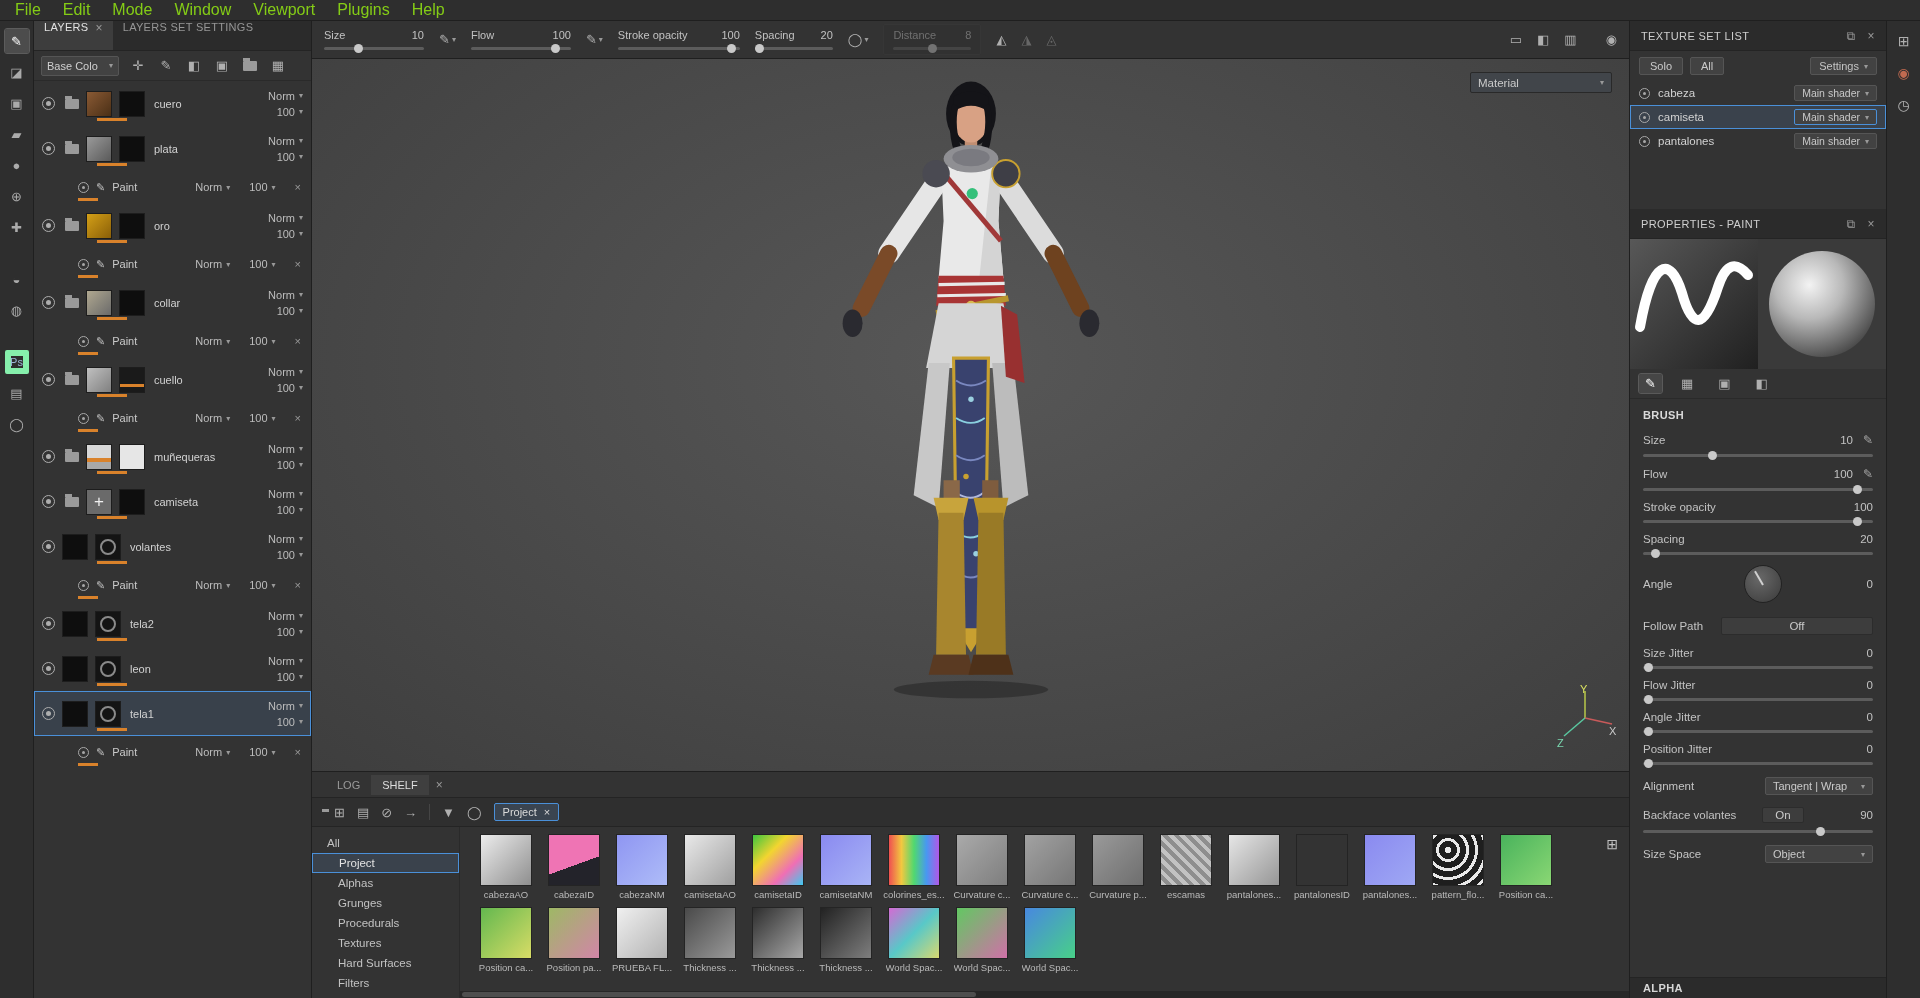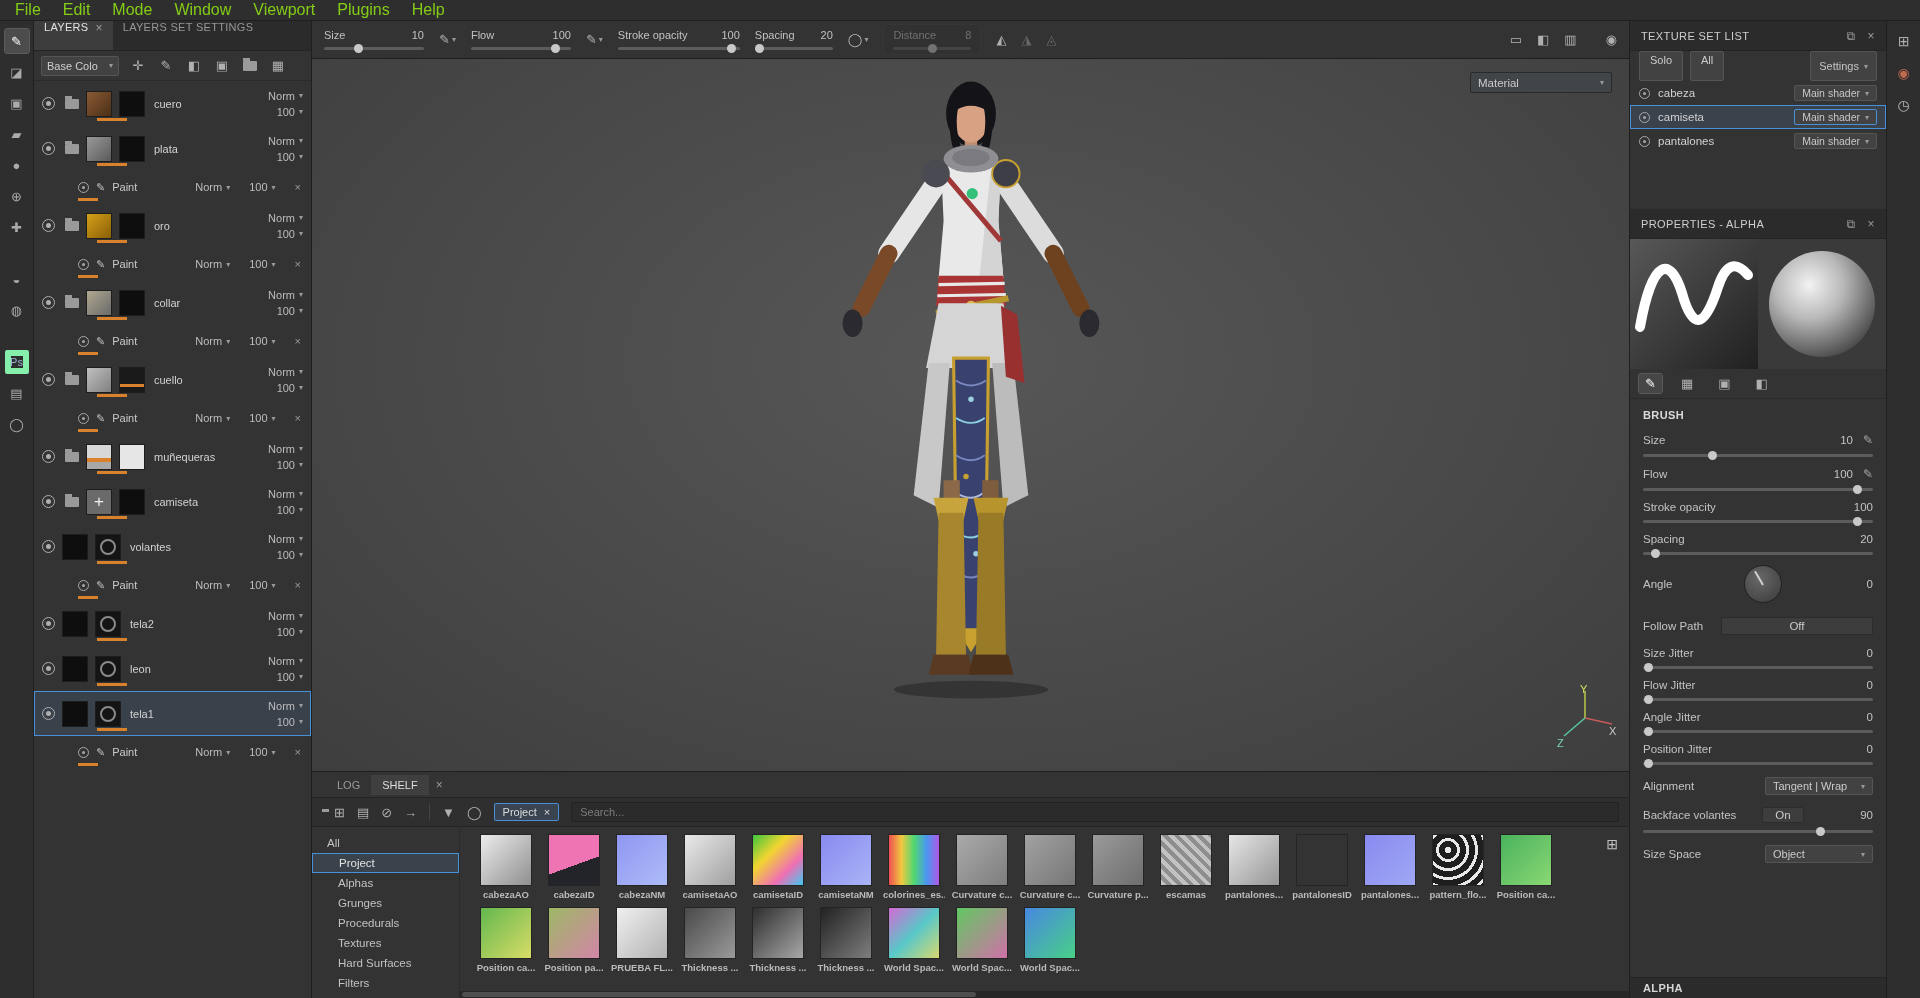--- a/index.html
+++ b/index.html
@@ -86,34 +86,34 @@
   .sep{width:1px;height:16px;background:#454545;}
   .chip{display:flex;align-items:center;gap:7px;background:#3a4450;border:1px solid #4a90d9;border-radius:2px;padding:2px 8px;font-size:11px;color:#dadada;flex:none;}
   .search{flex:1;background:#2b2b2b;border:1px solid #232323;height:20px;border-radius:2px;color:#8a8a8a;font-size:11px;padding:0 8px;outline:none;font-family:"Liberation Sans",sans-serif;}
   .search::placeholder{color:#7d7d7d;}
   .shbody{flex:1;display:flex;min-height:0;}
   .cats{width:148px;border-right:1px solid #2a2a2a;padding-top:6px;font-size:11.5px;flex:none;}
   .cat{height:20px;display:flex;align-items:center;padding-left:26px;color:#c2c2c2;}
   .cat.root{padding-left:15px;}
   .cat.sel{border:1px solid #4a90d9;background:#3a424c;color:#e2e2e2;}
   .gridwrap{flex:1;position:relative;min-width:0;}
-  .grid{display:flex;flex-wrap:wrap;align-content:flex-start;padding:7px 34px 0 12px;height:100%;overflow:hidden;font-weight:bold;}
+  .grid{display:flex;flex-wrap:wrap;align-content:flex-start;padding:7px 34px 0 12px;height:100%;overflow:hidden;}
   .sitem{width:68px;display:flex;flex-direction:column;align-items:center;margin-bottom:7px;}
   .sthumb{width:52px;height:52px;border:1px solid #242424;}
   .slabel{font-size:9.5px;color:#bababa;margin-top:3px;max-width:62px;overflow:hidden;white-space:nowrap;}
   .gridico{position:absolute;top:9px;right:11px;color:#c2c2c2;font-size:14px;}
   .hscroll{position:absolute;bottom:0;left:0;right:0;height:7px;background:#272727;}
   .hthumb{position:absolute;left:2px;top:1px;bottom:1px;width:44%;background:#4e4e4e;border-radius:3px;}
 
   
   #right{width:257px;background:#333;border-left:1px solid #1f1f1f;display:flex;flex-direction:column;font-size:11.5px;flex:none;}
   .phdr{height:30px;background:#2b2b2b;display:flex;align-items:center;padding:0 11px;border-bottom:1px solid #242424;color:#cfcfcf;font-size:11px;letter-spacing:.4px;flex:none;}
   .phdr .sp{flex:1;}
   .phico{color:#9a9a9a;margin-left:12px;font-size:12px;}
-  .tslbtns{height:30px;display:flex;padding:0 9px;gap:7px;flex:none;}
+  .tslbtns{height:30px;display:flex;align-items:center;padding:0 9px;gap:7px;flex:none;}
   .btn{background:#424242;border:1px solid #555;border-radius:2px;padding:2px 10px;color:#cacaca;font-size:11px;}
   .settings{margin-left:auto;display:flex;align-items:center;gap:5px;background:#424242;border:1px solid #555;border-radius:2px;padding:2px 8px;font-size:11px;}
   .tsrow{height:24px;display:flex;align-items:center;padding:0 9px;gap:8px;flex:none;}
   .tsrow.sel{outline:1px solid #4a90d9;outline-offset:-1px;background:#3a424c;}
   .tsname{color:#d2d2d2;}
   .shaderbtn{margin-left:auto;background:#424242;border:1px solid #555;border-radius:2px;padding:1px 7px;font-size:10.5px;display:flex;gap:5px;align-items:center;color:#c8c8c8;}
   .tsrow.sel .shaderbtn{border-color:#4a90d9;}
   .tslspacer{height:56px;flex:none;}
 
   .previews{display:flex;height:130px;flex:none;}
@@ -651,21 +651,20 @@
         <span class="shico">▤</span>
         <span class="shico">⊘</span>
         <span class="shico">→</span>
         <span class="sep"></span>
         <span class="shico">▼</span>
         <span class="shico">◯</span>
         <span class="chip">
             <i>Project</i>
             <span>×</span>
           </span>
-        <input class="search" placeholder="Search..." style="">
       </div>
       <div class="shbody">
         <div class="cats">
           <div class="cat root">All</div>
           <div class="cat sel">Project</div>
           <div class="cat">Alphas</div>
           <div class="cat">Grunges</div>
           <div class="cat">Procedurals</div>
           <div class="cat">Textures</div>
           <div class="cat">Hard Surfaces</div>
@@ -818,21 +817,21 @@
       <span class="ring"></span>
       <span class="tsname">pantalones</span>
       <span class="shaderbtn">
           <i>Main shader</i>
           <b class="car">▾</b>
         </span>
     </div>
     <div class="tslspacer"></div>
 
     <div class="phdr">
-      <span>PROPERTIES - ALPHA</span>
+      <span>PROPERTIES - PAINT</span>
       <span class="sp"></span>
       <span class="phico">⧉</span>
       <span class="phico">×</span>
     </div>
 
     <div class="previews">
       <div class="prev prev1">
         <svg width="128" height="130" viewBox="0 0 128 130">
           <path d="M10,88 C22,20 40,16 52,54 C62,90 74,92 88,48 C96,24 106,22 118,36" stroke="#ffffff" stroke-width="10" fill="none" stroke-linecap="round"></path>
         </svg>

